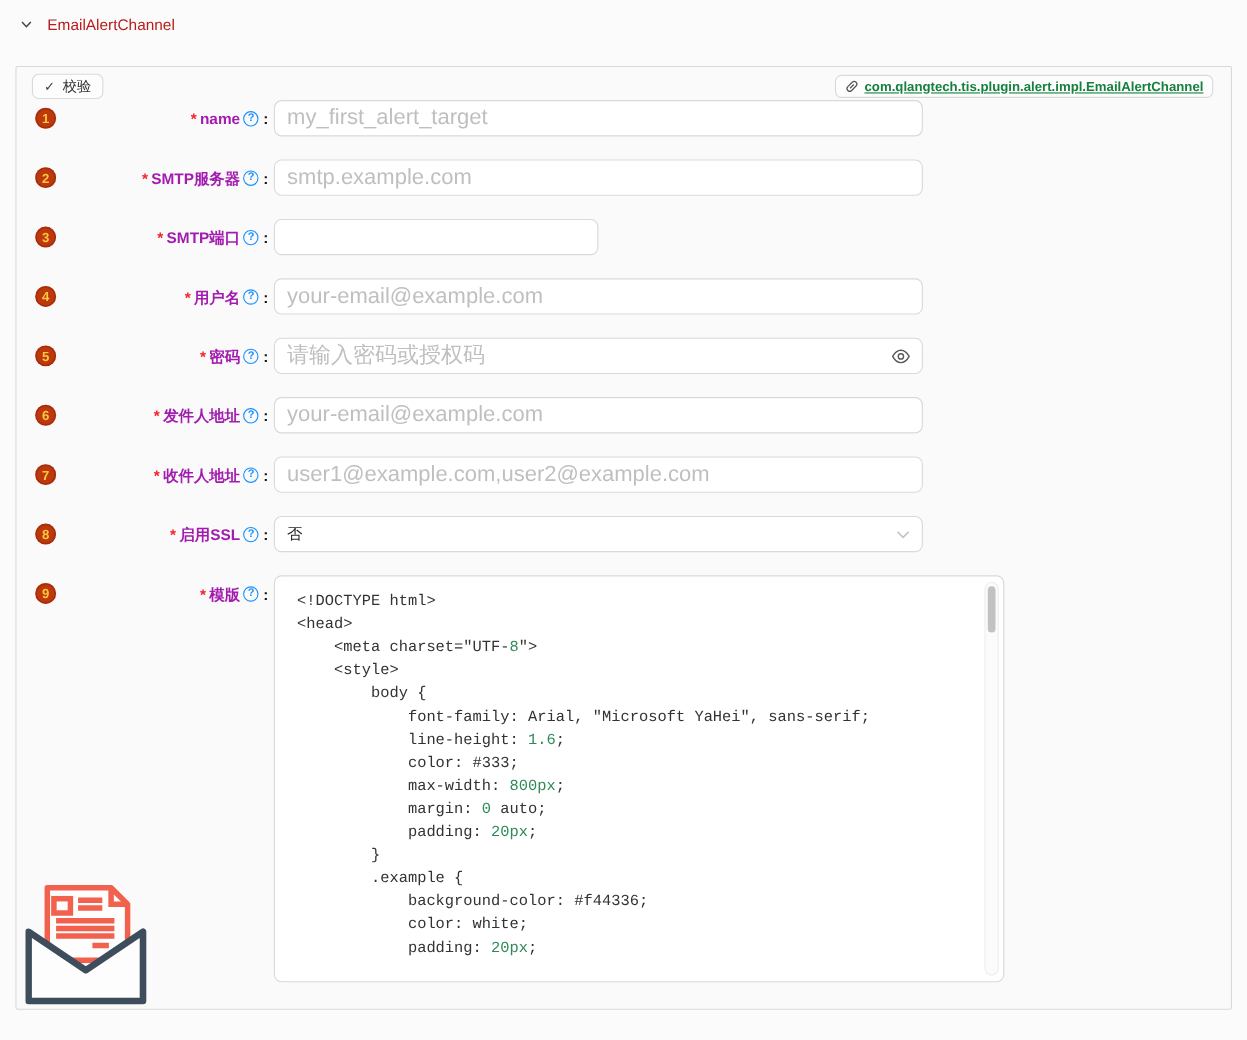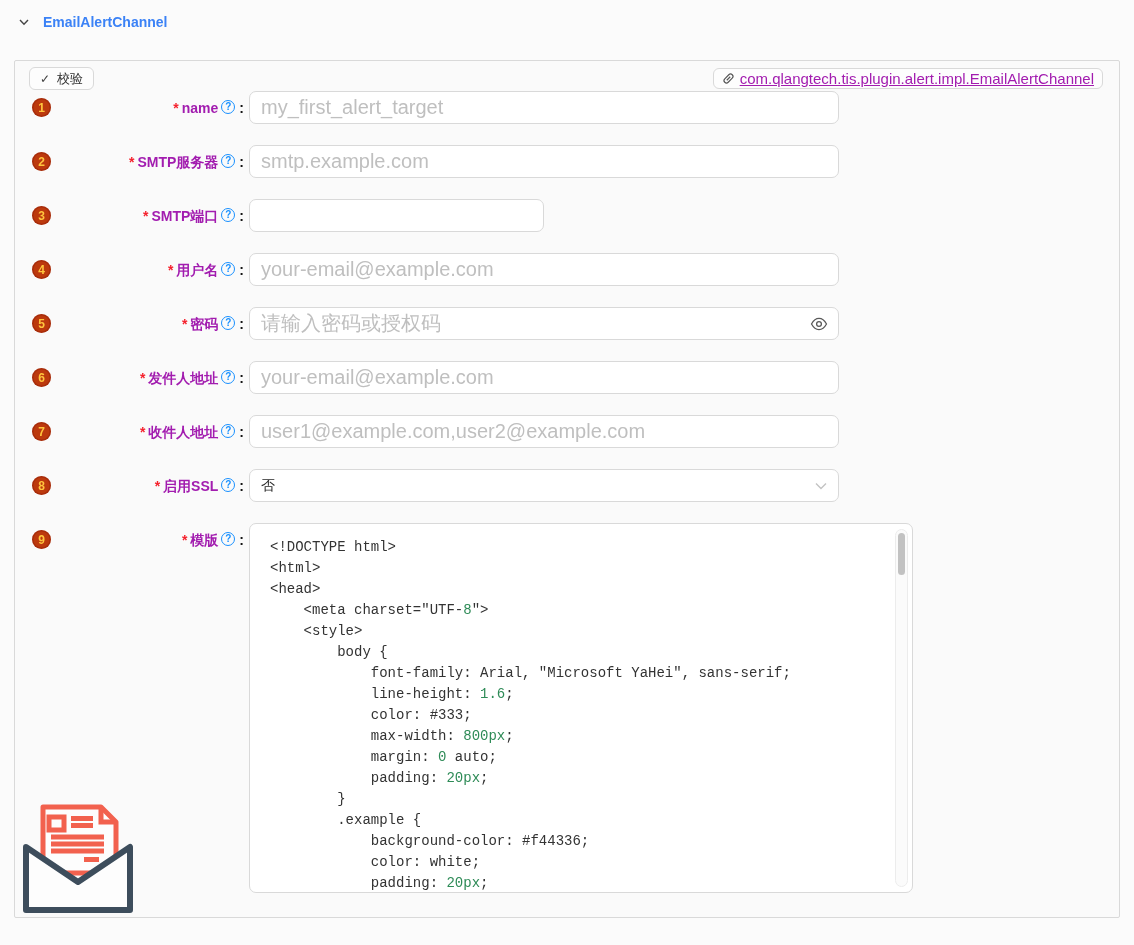--- a/index.html
+++ b/index.html
@@ -9,38 +9,38 @@
   }
   *{box-sizing:border-box;margin:0;padding:0;}
   html,body{background:#fbfbfb;}
   body{
     width:1134px;height:945px;position:relative;overflow:hidden;
     font-family:"Liberation Sans", sans-serif;color:#262626;
   }
   
   .page-header{position:absolute;left:18px;top:14px;display:flex;align-items:center;gap:13px;}
   .collapse-chevron{display:inline-flex;cursor:pointer;}
-  .page-title{font-size:14px;font-weight:700;color:#3b82f6;}
+  .page-title{font-size:14px;font-weight:400;color:#b91c1c;}
   
   .panel{
     position:absolute;left:14px;top:60px;width:1106px;height:858px;
     border:1px solid var(--border-gray);border-radius:2px;background:#fafafa;
   }
   .validate-btn{
     position:absolute;left:14px;top:6px;height:23px;padding:0 10px;
     display:inline-flex;align-items:center;gap:7px;background:#fdfdfd;
     border:1px solid var(--border-gray);border-radius:6px;font-size:13px;color:#333;cursor:pointer;
   }
   .validate-btn .check{font-size:12px;color:#444;}
   .plugin-tag{
     position:absolute;right:16px;top:7px;height:21px;padding:0 8px;
     display:inline-flex;align-items:center;gap:5px;background:#fdfdfd;
     border:1px solid var(--border-gray);border-radius:6px;cursor:pointer;
   }
-  .plugin-tag .link-label{font-size:15px;color:#a21caf;text-decoration:underline;}
+  .plugin-tag .link-label{font-size:12px;color:#15803d;text-decoration:underline;font-weight:bold;}
   
   .rows{padding-top:30px;}
   .form-row{display:flex;align-items:center;height:33px;margin-bottom:21px;padding-left:17px;}
   .form-row.code-row{align-items:flex-start;height:370px;margin-bottom:0;}
   .code-row .badge,.code-row .label-cell{margin-top:7px;}
   .badge{
     flex:none;width:19px;height:19px;border-radius:50%;background:var(--badge-bg);
     color:var(--badge-text);font-size:12px;font-weight:700;
     display:flex;align-items:center;justify-content:center;
     box-shadow:inset 0 0 0 1.5px rgba(130,20,5,.35);
@@ -178,21 +178,20 @@
             </svg>
           </span>
         </div>
       </div>
       <div class="form-row code-row">
         <div class="badge">9</div>
         <div class="label-cell"><span class="req">*</span><span class="label-text">模版</span><span class="help-icon">?</span><span class="colon">:</span></div>
         <div class="control">
           <div class="code-box">
             <div class="code-line">&lt;!DOCTYPE html&gt;</div>
-            <div class="code-line">&lt;html&gt;</div>
             <div class="code-line">&lt;head&gt;</div>
             <div class="code-line">    &lt;meta charset="UTF-<span class="num">8</span>"&gt;</div>
             <div class="code-line">    &lt;style&gt;</div>
             <div class="code-line">        body {</div>
             <div class="code-line">            font-family: Arial, "Microsoft YaHei", sans-serif;</div>
             <div class="code-line">            line-height: <span class="num">1.6</span>;</div>
             <div class="code-line">            color: #333;</div>
             <div class="code-line">            max-width: <span class="num">800px</span>;</div>
             <div class="code-line">            margin: <span class="num">0</span> auto;</div>
             <div class="code-line">            padding: <span class="num">20px</span>;</div>

